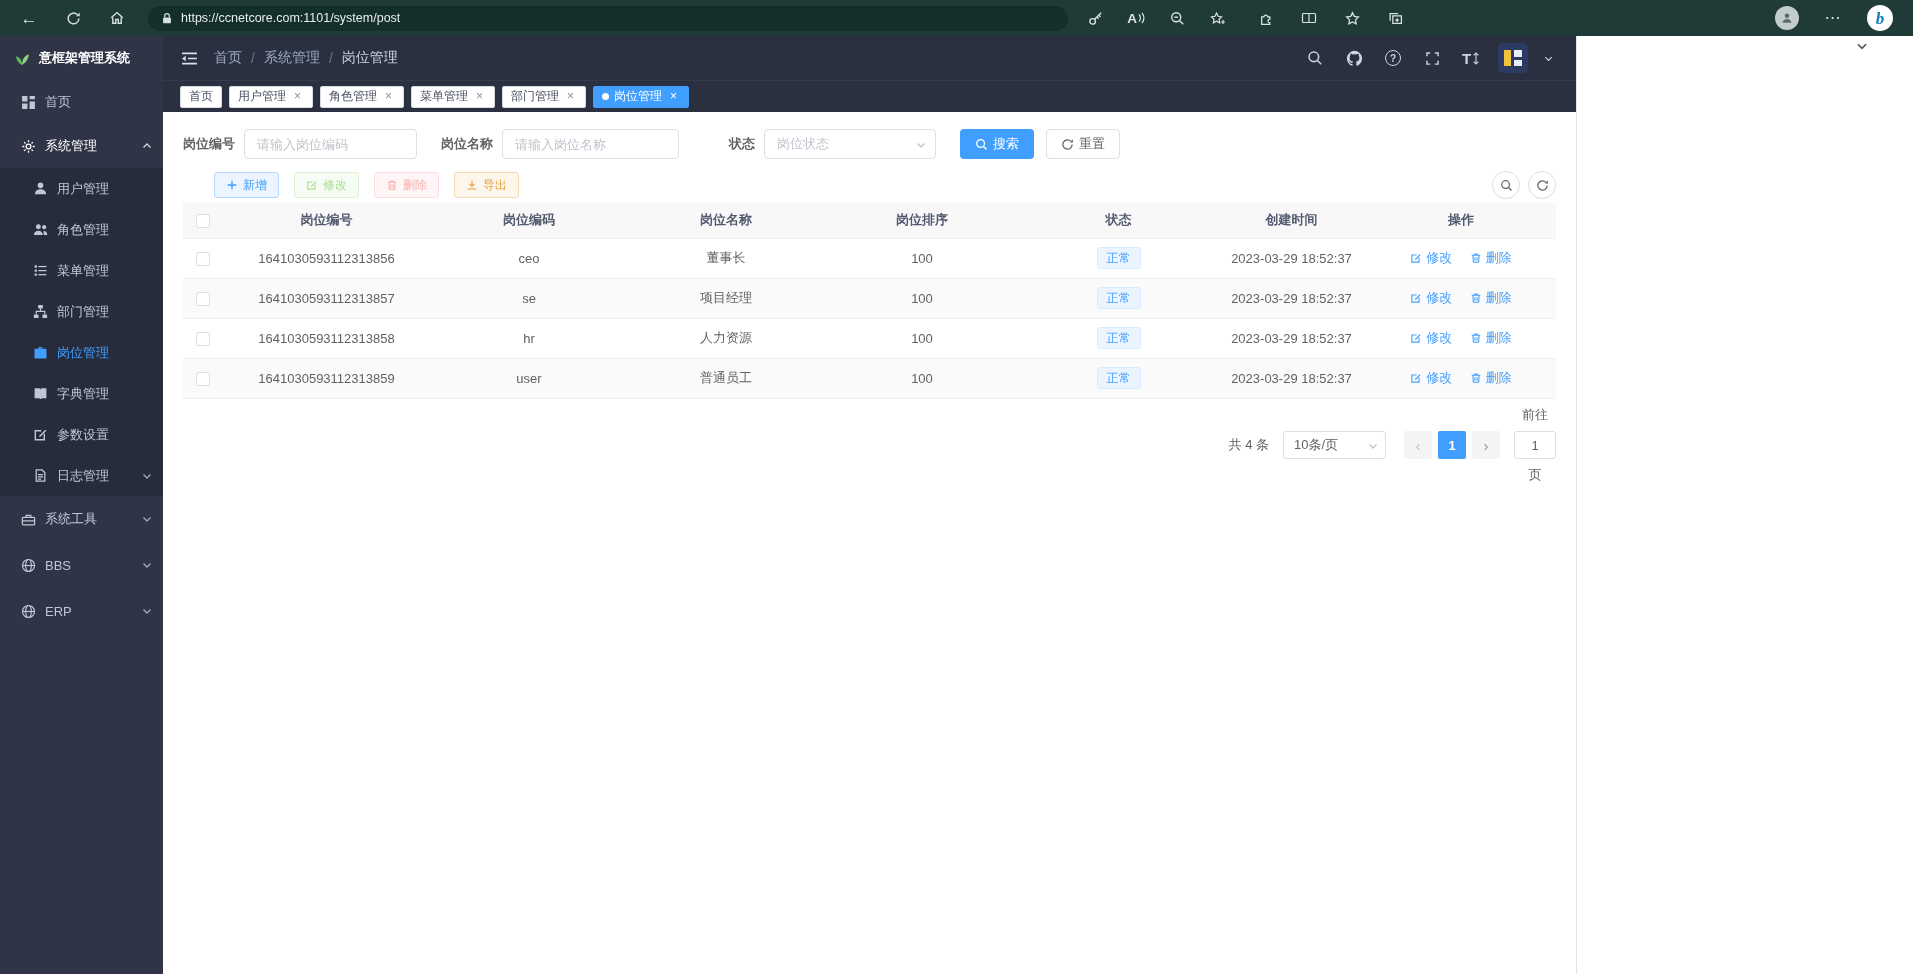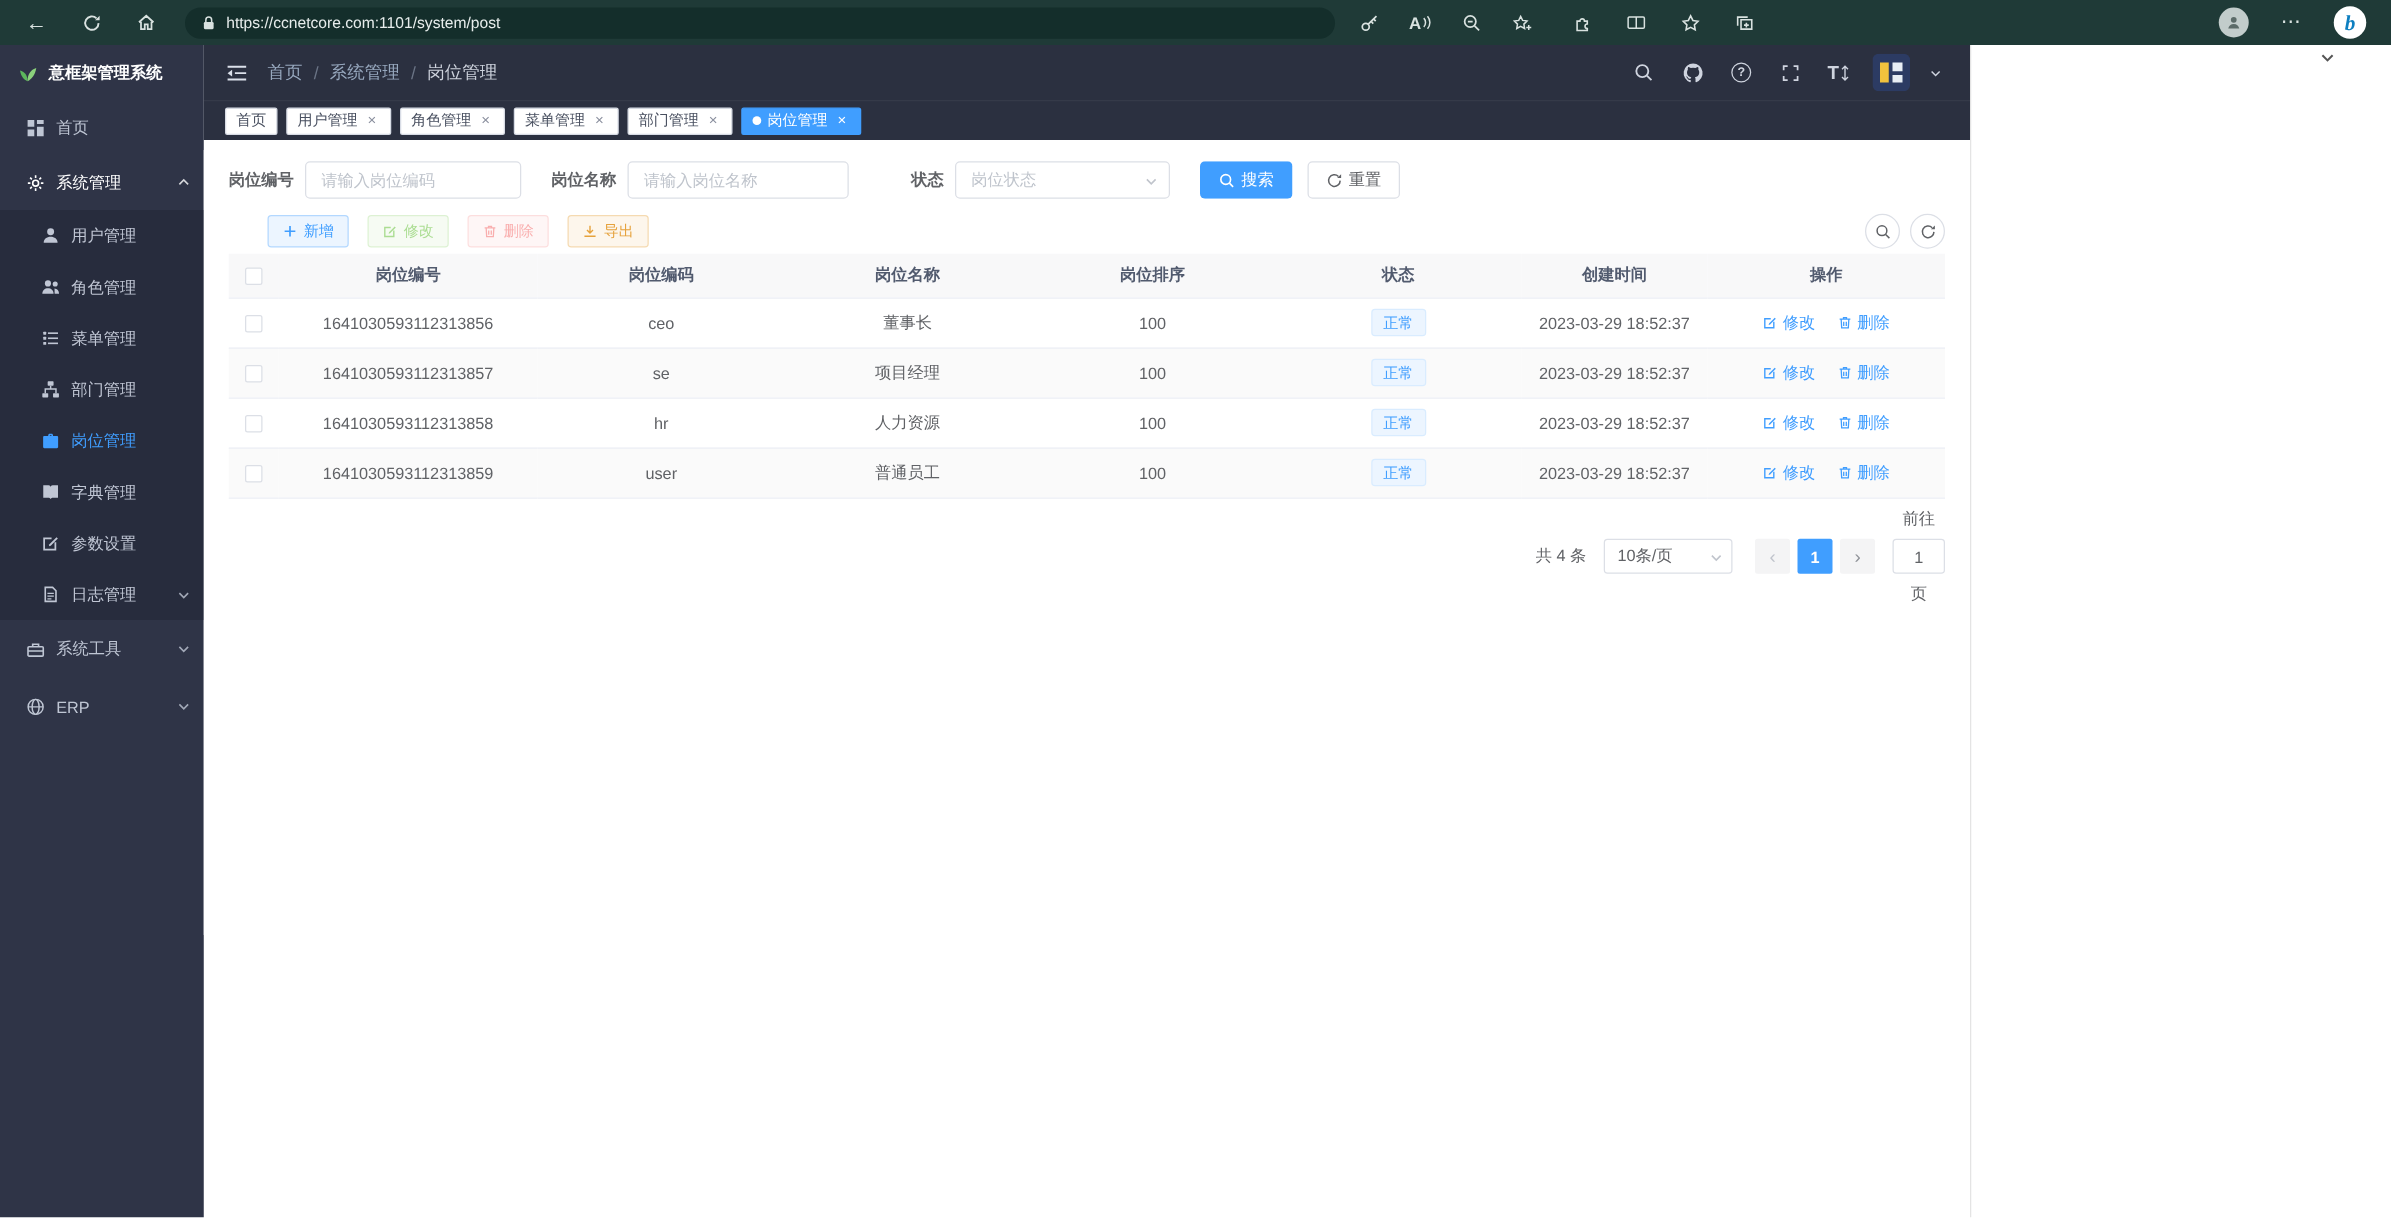--- a/index.html
+++ b/index.html
@@ -320,20 +320,31 @@
         </svg>
     </div>
   </div>
 
   <div class="s-item lvl1-lower">
     <svg width="15" height="15" viewBox="0 0 14 14">
         <rect x="1.3" y="5" width="11.4" height="7" rx=".8" fill="none" stroke="currentColor" stroke-width="1.2"></rect>
         <path fill="none" stroke="currentColor" stroke-width="1.2" d="M4.8 5V3.2h4.4V5M1.3 8.2h11.4"></path>
       </svg>
     <span>系统工具</span>
+    <svg class="caret" width="12" height="12" viewBox="0 0 12 12">
+        <path fill="none" stroke="currentColor" stroke-width="1.3" d="M2.5 4.5L6 8l3.5-3.5"></path>
+      </svg>
+  </div>
+  <div class="s-item lvl1-lower">
+    <svg width="15" height="15" viewBox="0 0 14 14">
+        <circle cx="7" cy="7" r="5.6" fill="none" stroke="currentColor" stroke-width="1.1"></circle>
+        <ellipse cx="7" cy="7" rx="2.6" ry="5.6" fill="none" stroke="currentColor" stroke-width="1.1"></ellipse>
+        <path stroke="currentColor" stroke-width="1.1" d="M1.4 7h11.2"></path>
+      </svg>
+    <span>BBS</span>
     <svg class="caret" width="12" height="12" viewBox="0 0 12 12">
         <path fill="none" stroke="currentColor" stroke-width="1.3" d="M2.5 4.5L6 8l3.5-3.5"></path>
       </svg>
   </div>
   <div class="s-item lvl1-lower">
     <svg width="15" height="15" viewBox="0 0 14 14">
         <circle cx="7" cy="7" r="5.6" fill="none" stroke="currentColor" stroke-width="1.1"></circle>
         <ellipse cx="7" cy="7" rx="2.6" ry="5.6" fill="none" stroke="currentColor" stroke-width="1.1"></ellipse>
         <path stroke="currentColor" stroke-width="1.1" d="M1.4 7h11.2"></path>
       </svg>

